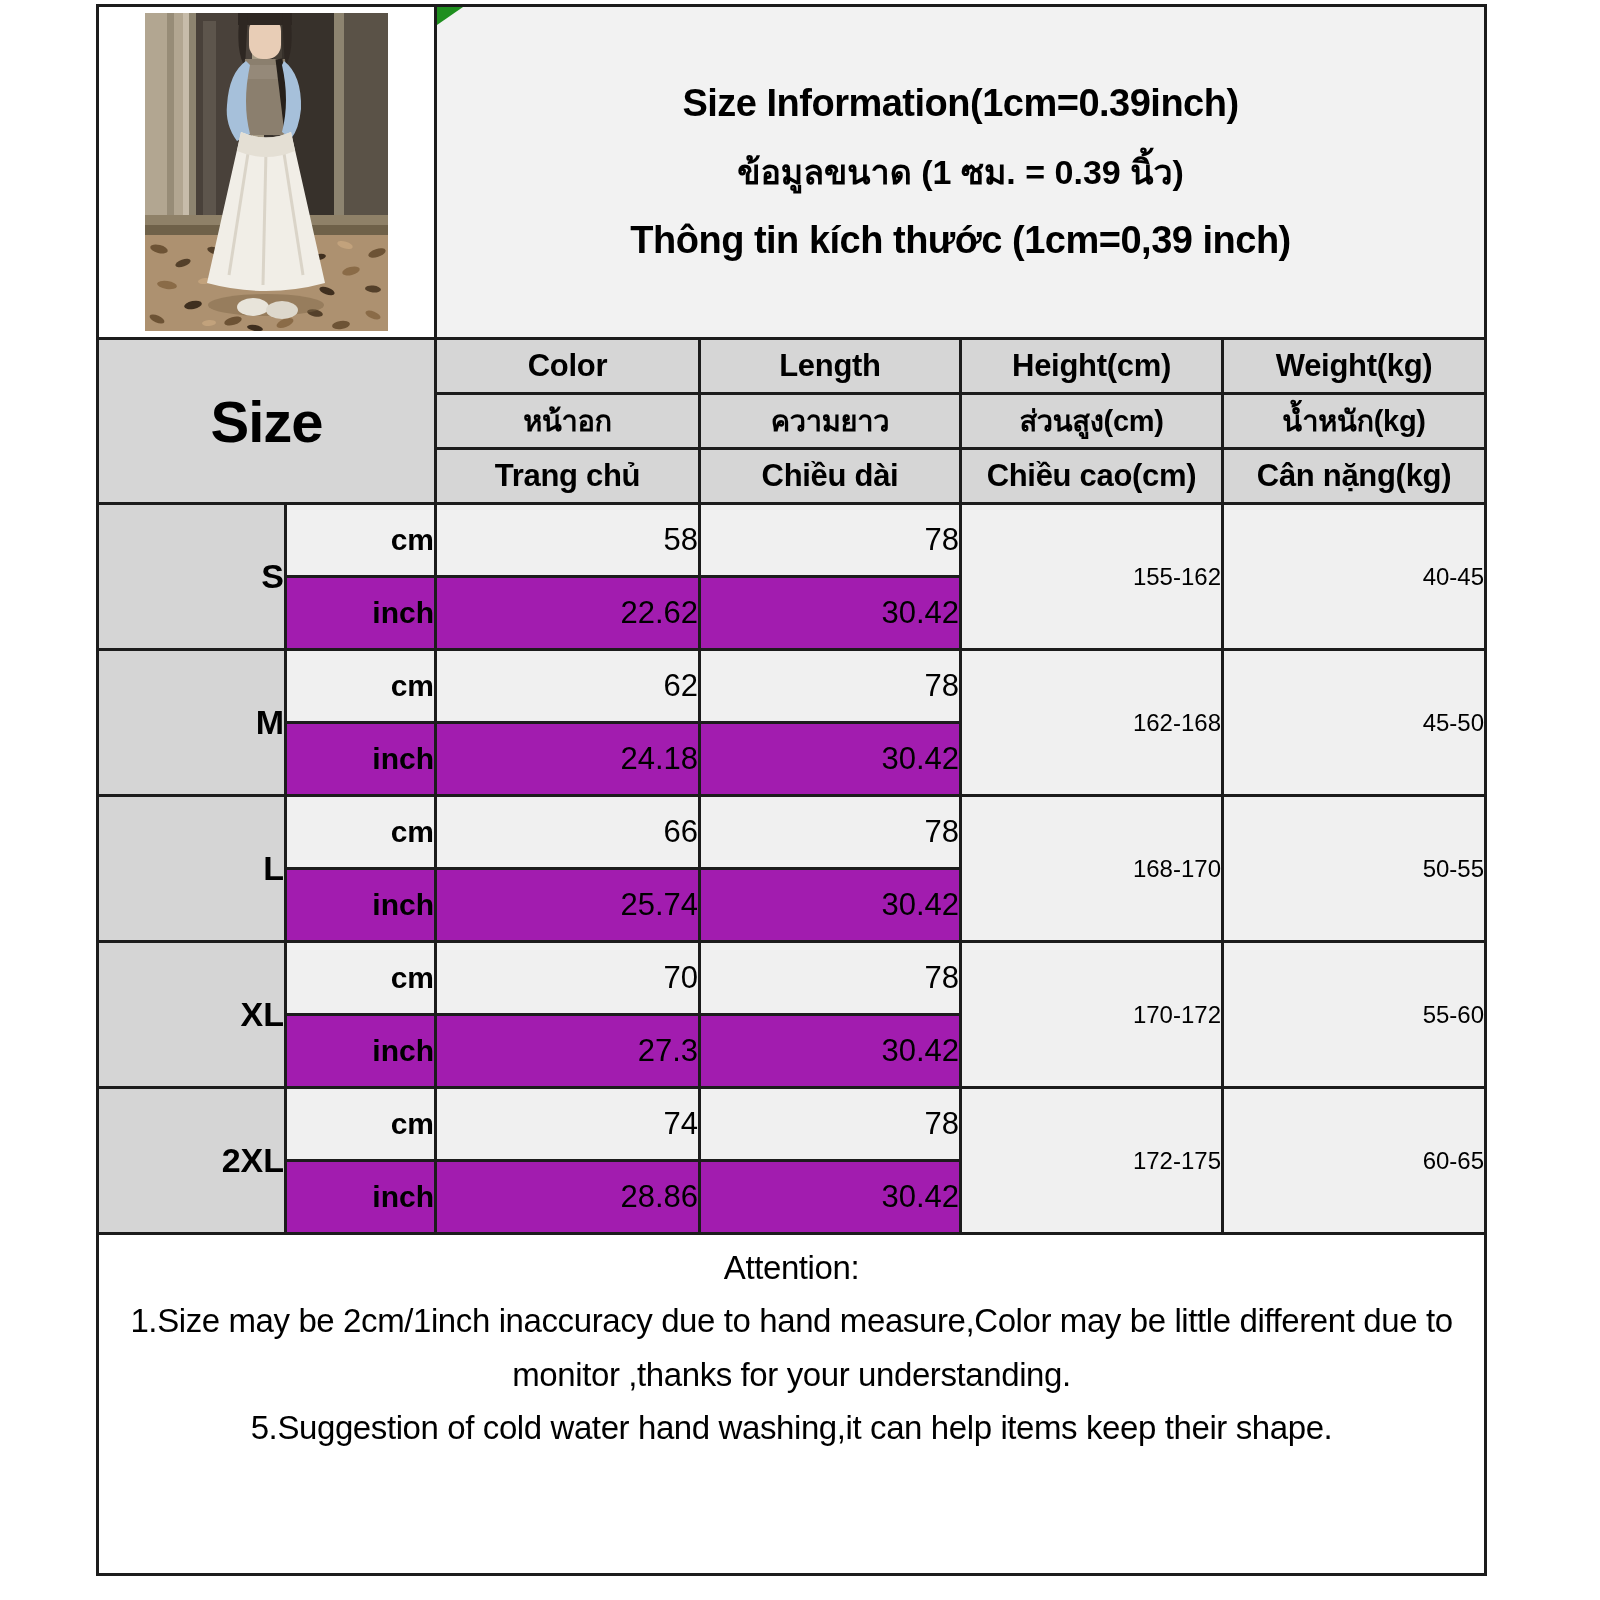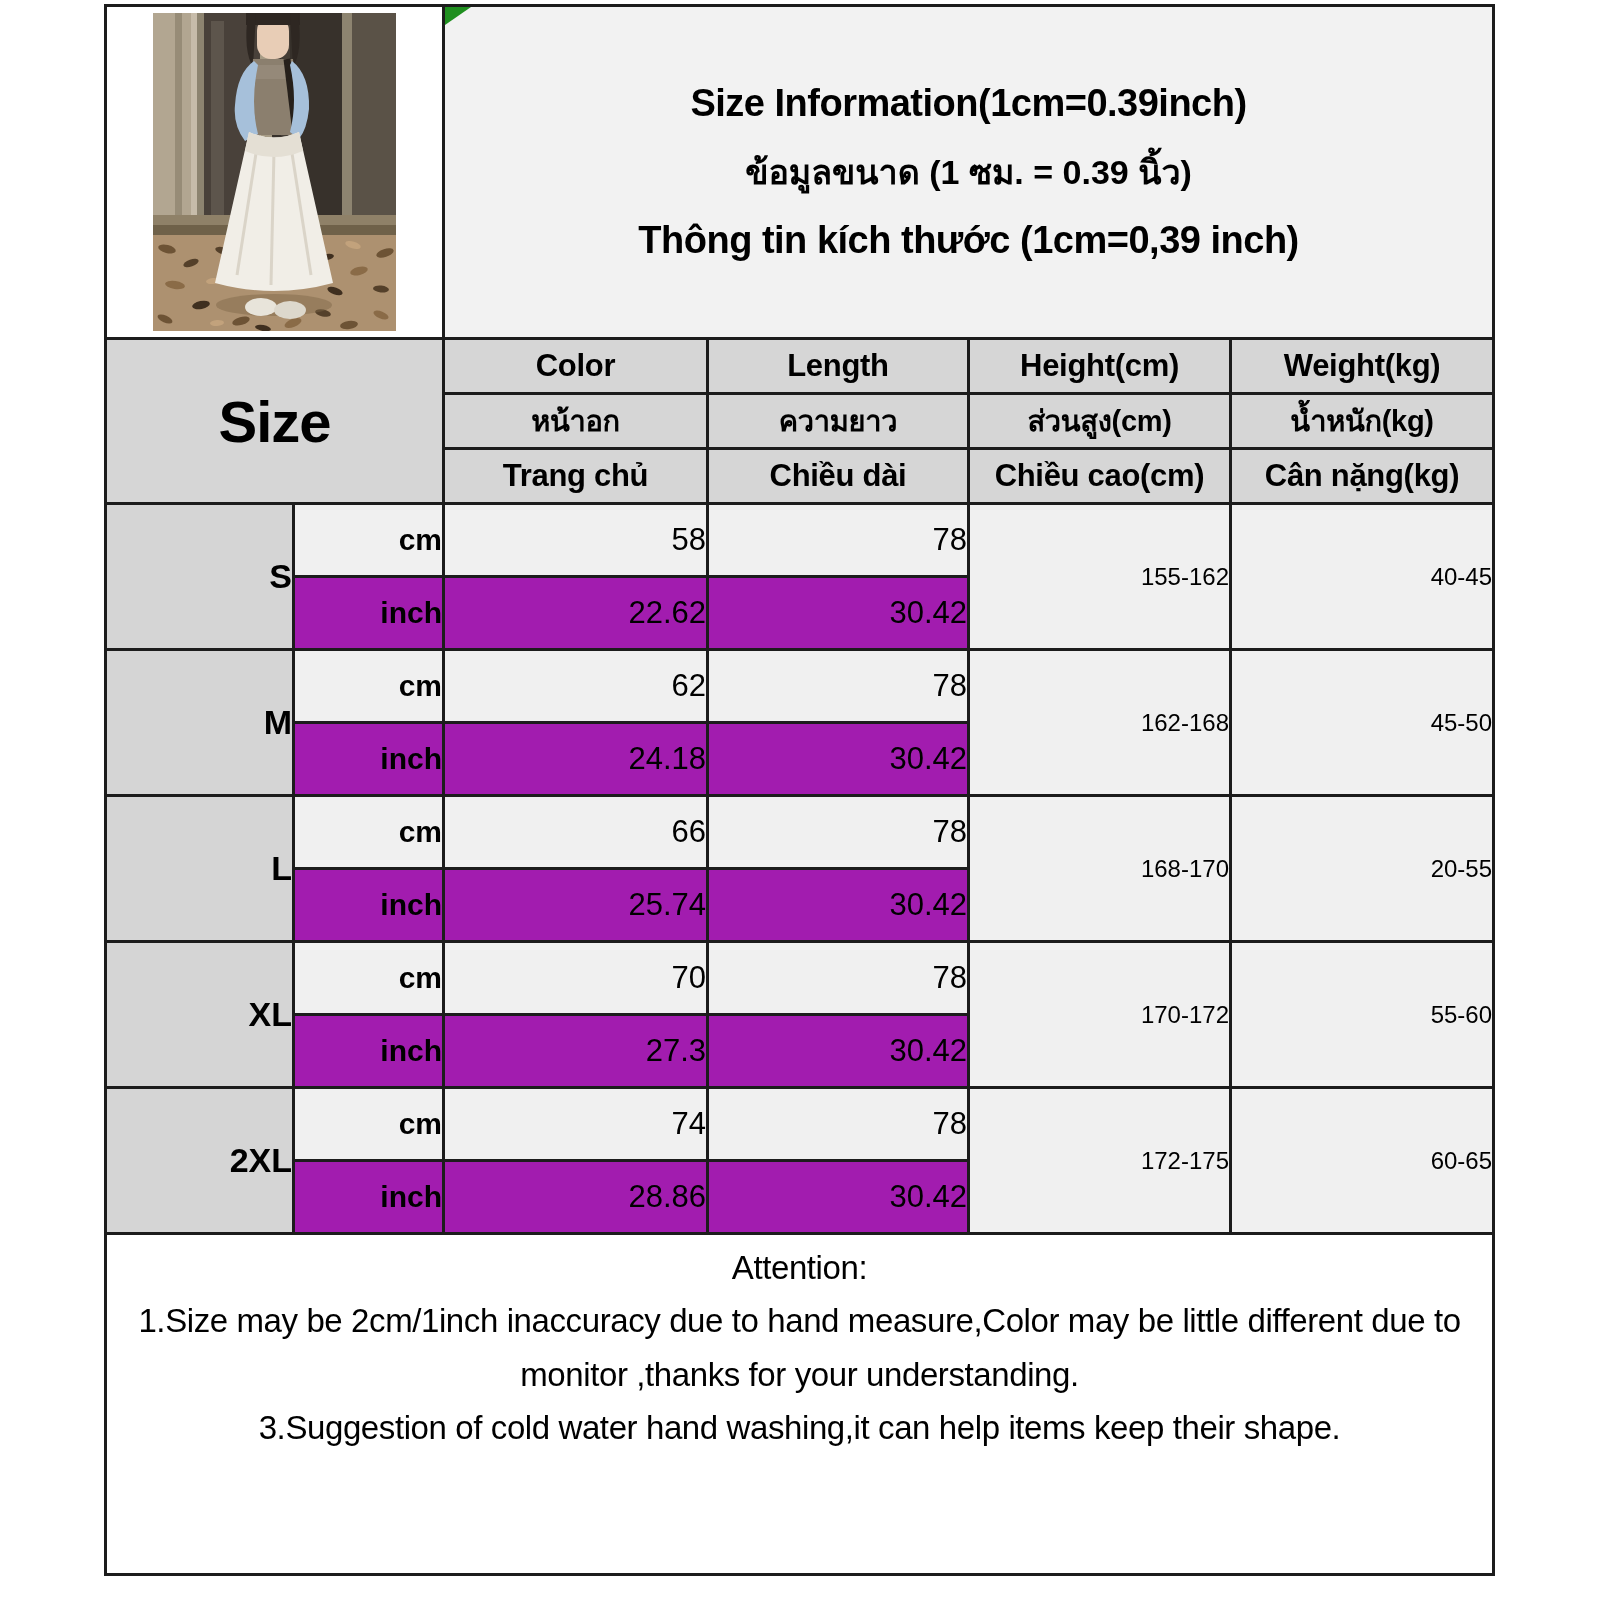--- a/index.html
+++ b/index.html
@@ -7,21 +7,21 @@
     padding: 0;
     background: #ffffff;
     width: 1600px;
     height: 1600px;
     font-family: "Liberation Sans", "DejaVu Sans", sans-serif;
     color: #000;
   }
   .sheet {
     position: absolute;
     top: 4px;
-    left: 104px;
+    left: 96px;
   }
   table.size-chart {
     border-collapse: collapse;
     table-layout: fixed;
     width: 1388px;
     background: #fff;
   }
   td {
     border: 3px solid #1c1c1c;
     text-align: center;
@@ -203,21 +203,21 @@
     <td class="value-cell bg-w">24.18</td>
     <td class="value-cell bg-w">30.42</td>
   </tr>
 
   <tr class="data-row">
     <td class="letter-cell" rowspan="2">L</td>
     <td class="unit-cell bg-lt">cm</td>
     <td class="value-cell bg-lt">66</td>
     <td class="value-cell bg-lt">78</td>
     <td class="range-cell" rowspan="2">168-170</td>
-    <td class="range-cell" rowspan="2">20-55</td>
+    <td class="range-cell" rowspan="2">50-55</td>
   </tr>
   <tr class="data-row">
     <td class="unit-cell bg-w">inch</td>
     <td class="value-cell bg-w">25.74</td>
     <td class="value-cell bg-w">30.42</td>
   </tr>
 
   <tr class="data-row">
     <td class="letter-cell" rowspan="2">XL</td>
     <td class="unit-cell bg-lt">cm</td>
@@ -243,18 +243,18 @@
   <tr class="data-row">
     <td class="unit-cell bg-w">inch</td>
     <td class="value-cell bg-w">28.86</td>
     <td class="value-cell bg-w">30.42</td>
   </tr>
 
   <tr>
     <td class="attention-cell" colspan="6">
       <div>Attention:</div>
       <div>1.Size may be 2cm/1inch inaccuracy due to hand measure,Color may be little different due to monitor ,thanks for your understanding.</div>
-      <div>3.Suggestion of cold water hand washing,it can help items keep their shape.</div>
+      <div>5.Suggestion of cold water hand washing,it can help items keep their shape.</div>
     </td>
   </tr>
 </tbody>
     </table>
 </div>
 
 </body></html>

